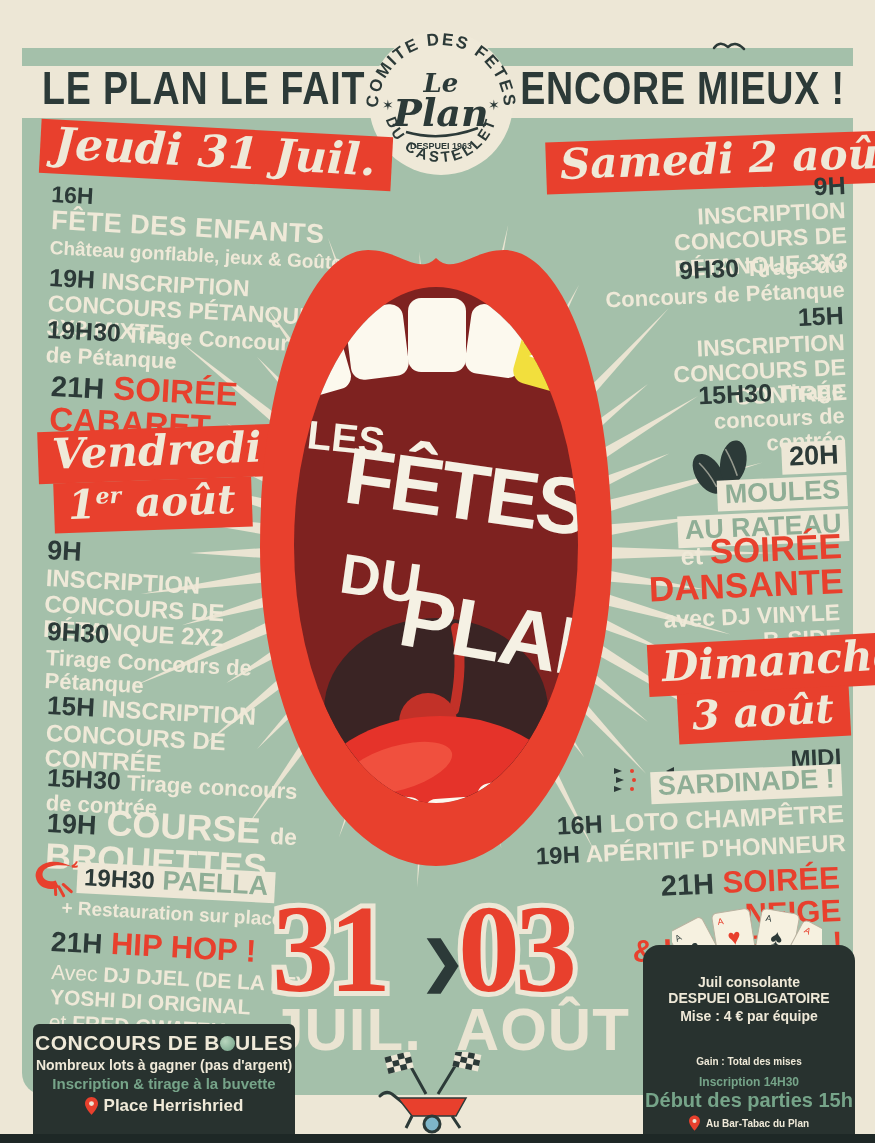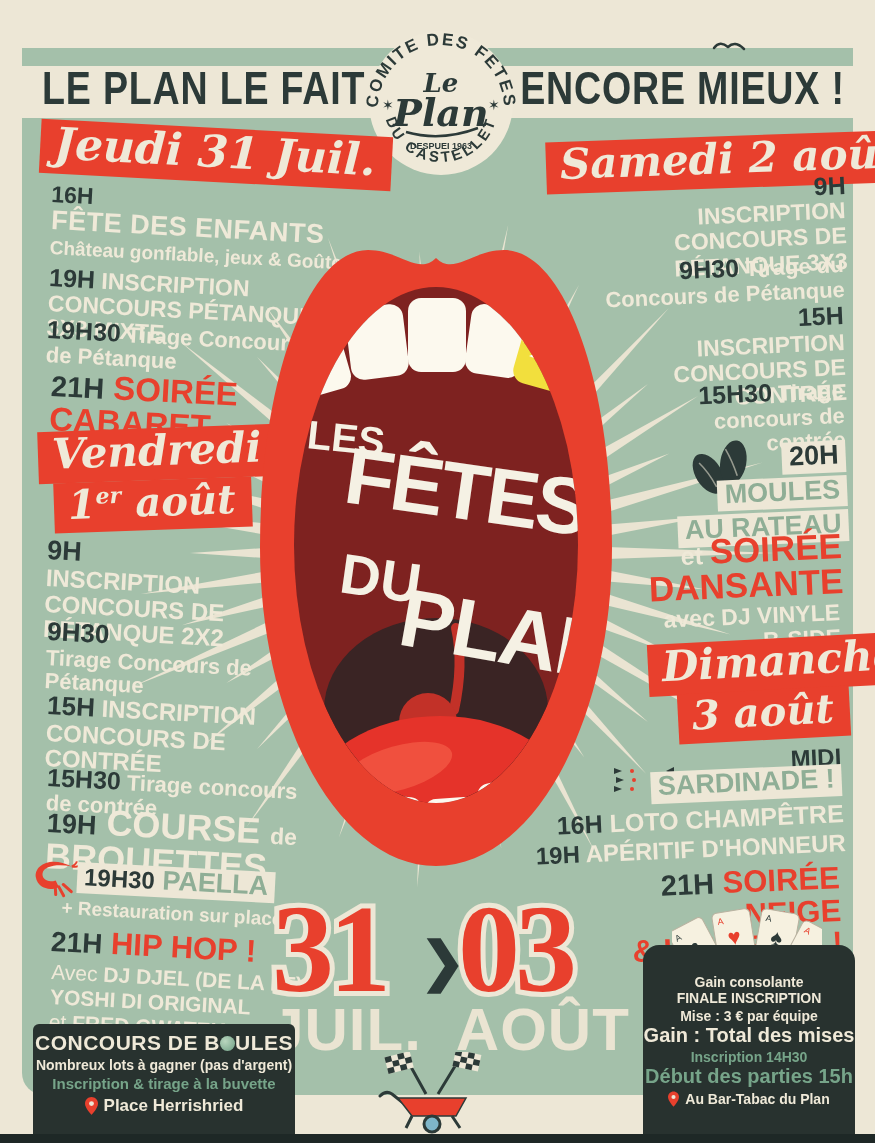--- a/index.html
+++ b/index.html
@@ -393,29 +393,29 @@
         <text x="97" y="44" font-size="22" fill="#2C3A38" text-anchor="middle">♠</text>
       </g>
       <g transform="rotate(28 115 80)">
         <rect x="102" y="18" width="38" height="54" rx="5" fill="#F6F1E0" stroke="#b9b2a0"></rect>
         <text x="107" y="30" font-size="9" fill="#E8402D">A</text>
         <text x="121" y="52" font-size="22" fill="#E8402D" text-anchor="middle">♦</text>
       </g>
     </g>
   </svg>
   <div class="infobox" style="left:643px;top:945px;width:212px;height:192px;padding-top:26px;border-radius:16px;">
-    <div style="font-size:14px;margin-top:3px;">Gain consolante</div>
-    <div style="font-size:14px;">FINALE INSCRIPTION</div>
-    <div style="font-size:14px;margin-top:2px;">Mise : 3 € par équipe</div>
-    <div style="font-size:20px;">Gain : Total des mises</div>
-    <div class="grn" style="font-size:14px;margin-top:2px;">Inscription 14H30</div>
+    <div style="font-size:14px;margin-top:3px;">Juil consolante</div>
+    <div style="font-size:14px;">DESPUEI OBLIGATOIRE</div>
+    <div style="font-size:14px;margin-top:2px;">Mise : 4 € par équipe</div>
+    <div style="font-size:10px;margin-top:32px;">Gain : Total des mises</div>
+    <div class="grn" style="font-size:12px;margin-top:8px;">Inscription 14H30</div>
     <div class="grn" style="font-size:20px;">Début des parties 15h</div>
     <div class="locrow" style="margin-top:3px;">
       <svg width="11" height="16" viewBox="0 0 16 22">
         <path d="M8 0 C3.6 0 0 3.6 0 8 c0 6 8 14 8 14 s8 -8 8 -14 C16 3.6 12.4 0 8 0 z" fill="#E8402D"></path>
         <circle cx="8" cy="8" r="3" fill="#EDE7D6"></circle>
       </svg>
-      <span style="font-size:14px;">Au Bar-Tabac du Plan</span>
+      <span style="font-size:10px;">Au Bar-Tabac du Plan</span>
     </div>
   </div>
 
   <div class="bottom-strip"></div>
 </div>
 
 </body></html>

